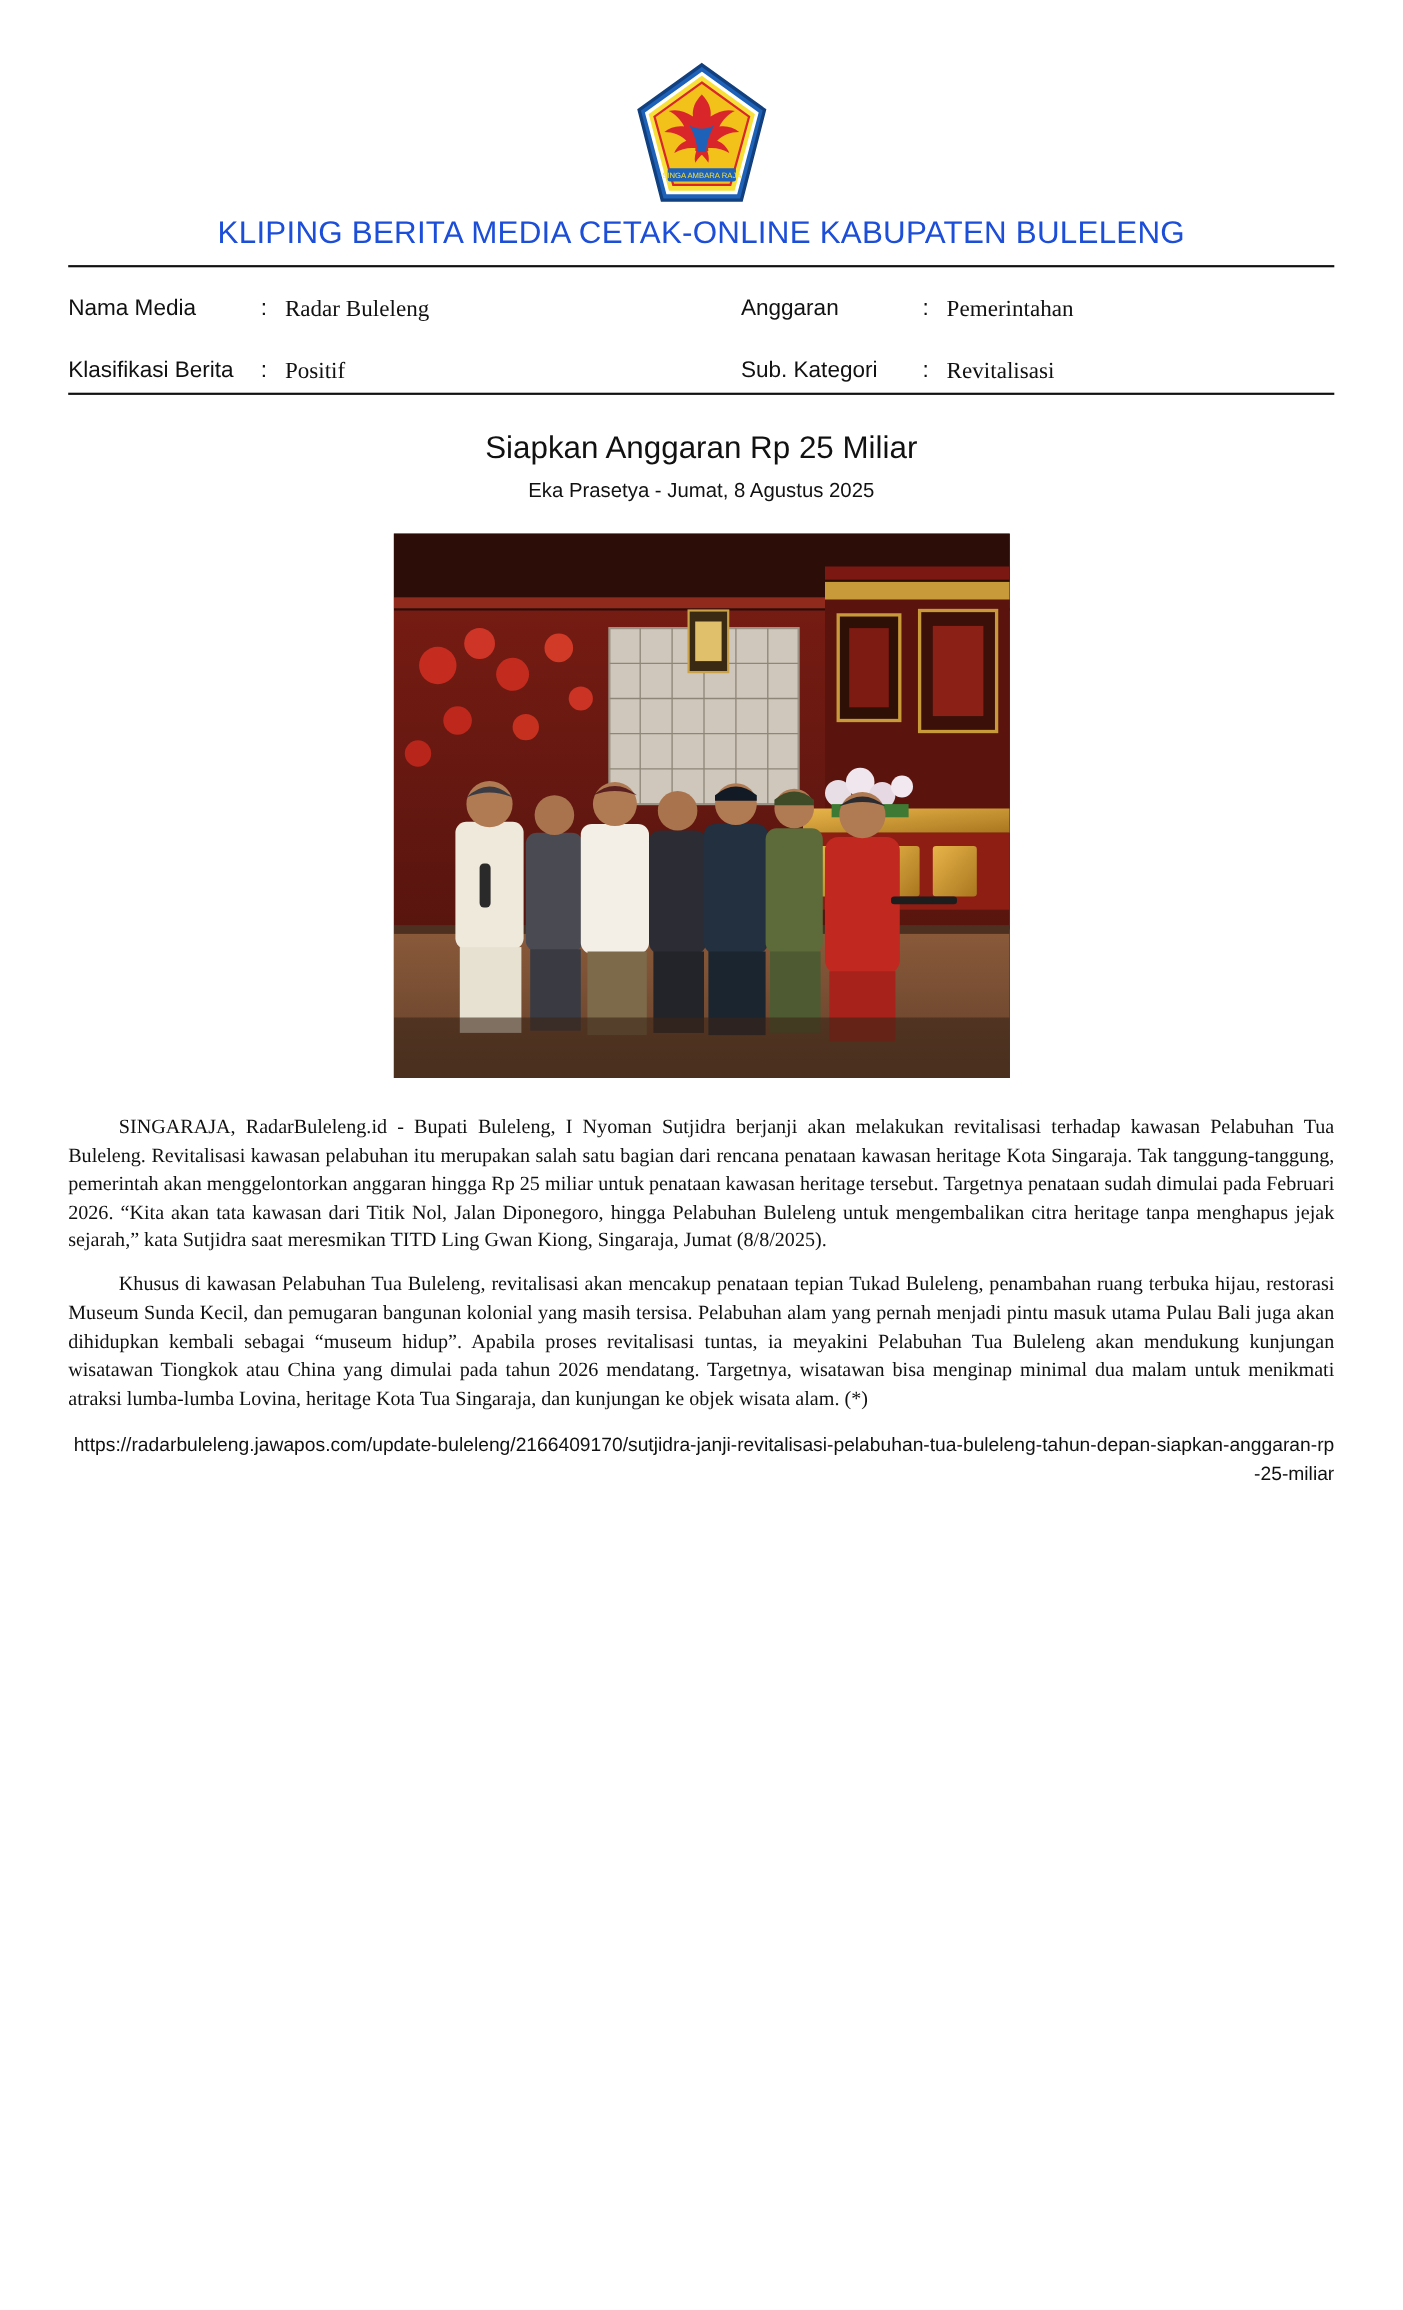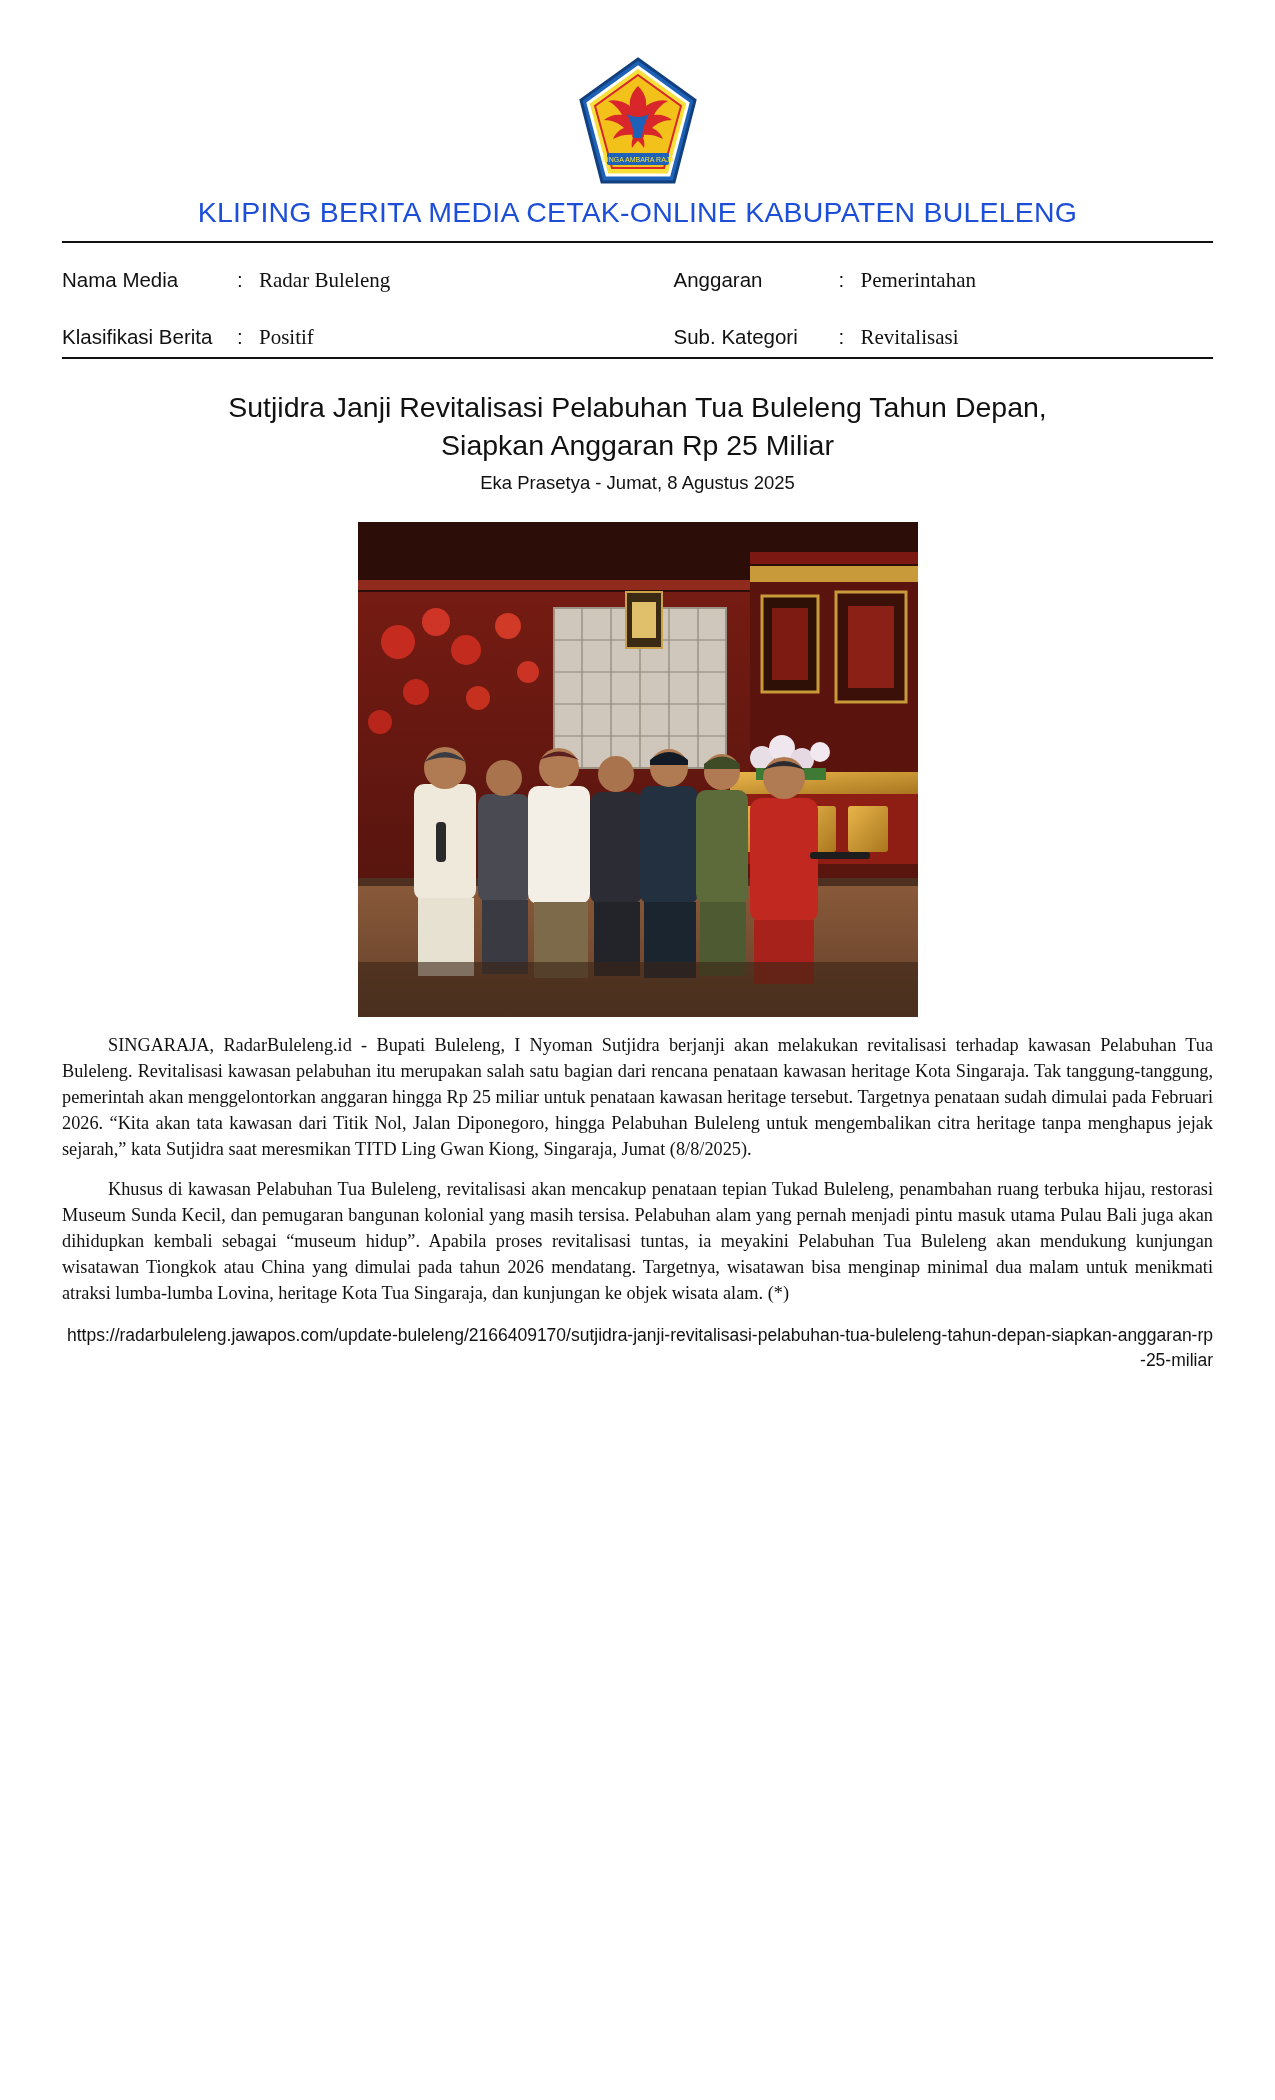--- a/index.html
+++ b/index.html
@@ -100,21 +100,21 @@
     width: 560px;
     height: 495px;
     position: relative;
     overflow: hidden;
     background: #2a1510;
   }
   .photo svg { display: block; }
 
   
   .body-text {
-    margin-top: 16px;
+    margin-top: 32px;
     font-family: "Liberation Serif", serif;
     font-size: 18.3px;
     line-height: 1.42;
     text-align: justify;
     color: #111;
   }
   .body-text p {
     margin: 0 0 14px 0;
     text-indent: 46px;
   }
@@ -195,21 +195,20 @@
         <td class="lbl2">Sub. Kategori</td>
         <td class="colon2">:</td>
         <td class="val">Revitalisasi</td>
       </tr>
     </tbody>
   </table>
 
   <div class="rule"></div>
 
   <div class="article-head">
-    <div class="article-title">Sutjidra Janji Revitalisasi Pelabuhan Tua Buleleng Tahun Depan,</div>
     <div class="article-title">Siapkan Anggaran Rp 25 Miliar</div>
     <div class="byline">Eka Prasetya - Jumat, 8 Agustus 2025</div>
   </div>
 
   <div class="photo-wrap">
     <div class="photo">
       <svg viewBox="0 0 560 495" width="560" height="495" xmlns="http://www.w3.org/2000/svg">
         <defs>
           <linearGradient id="wallg" x1="0" y1="0" x2="0" y2="1">
             <stop offset="0%" stop-color="#7c1d14"></stop>

